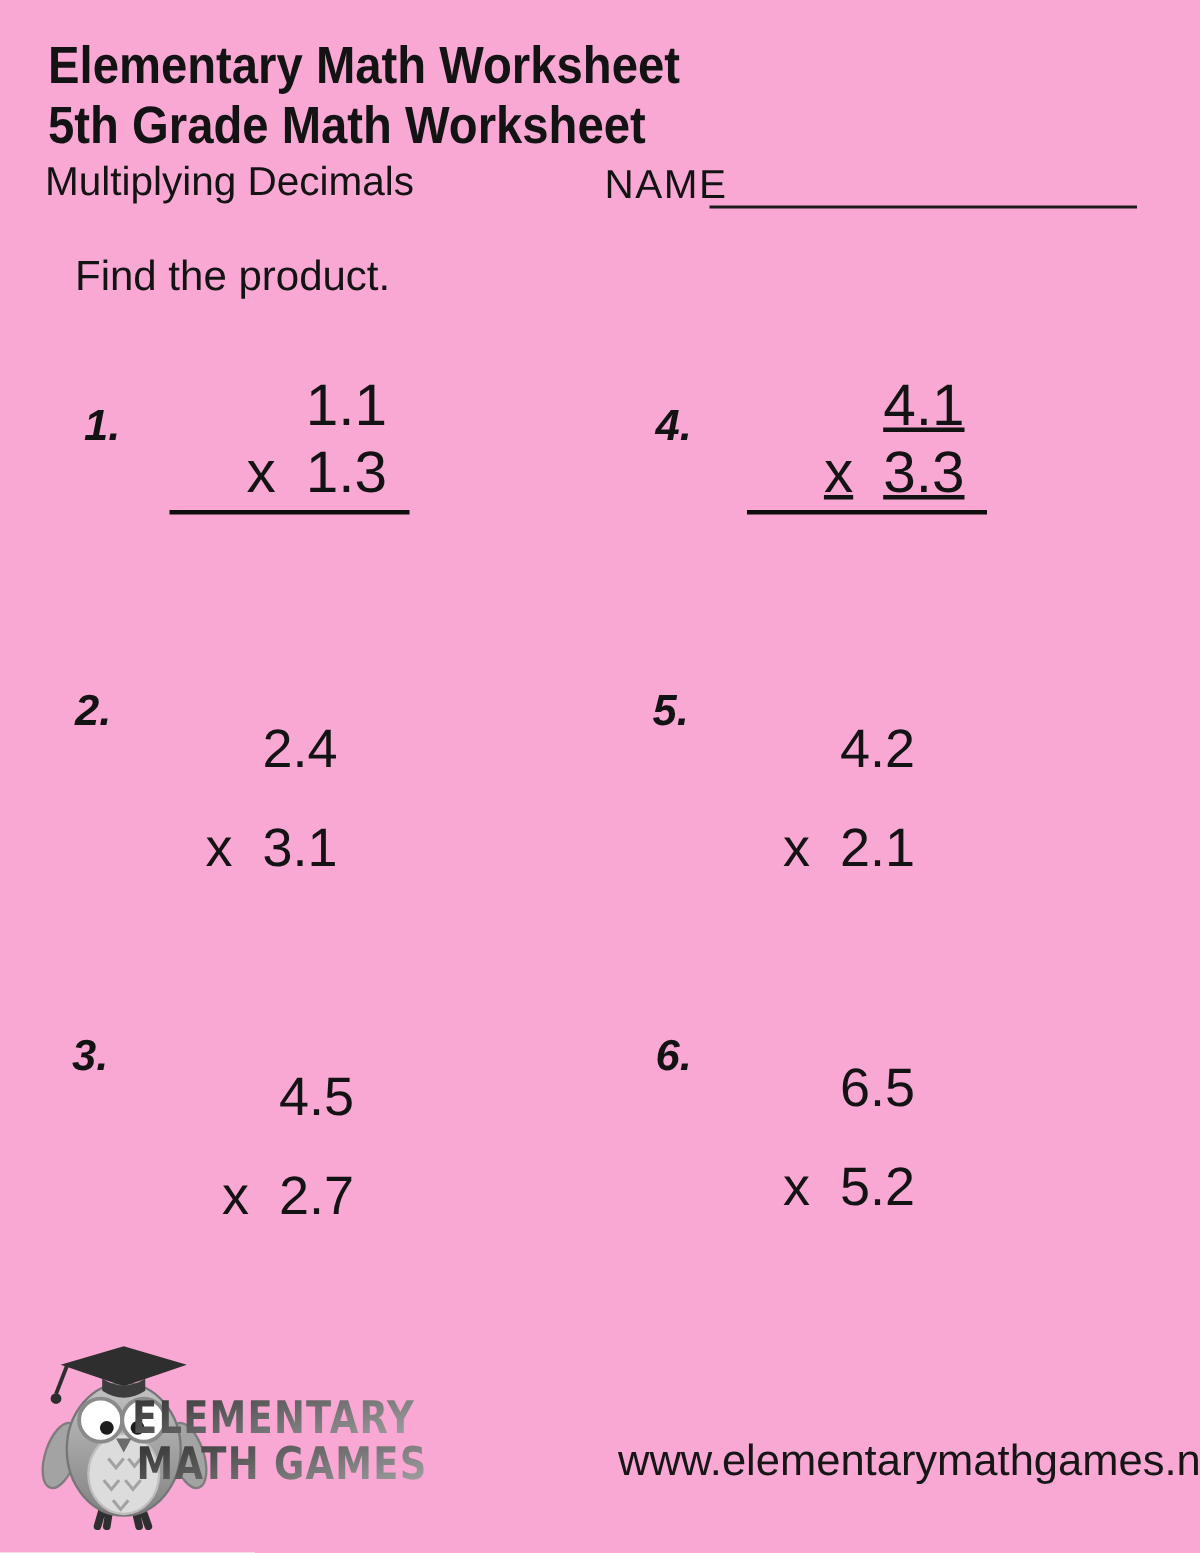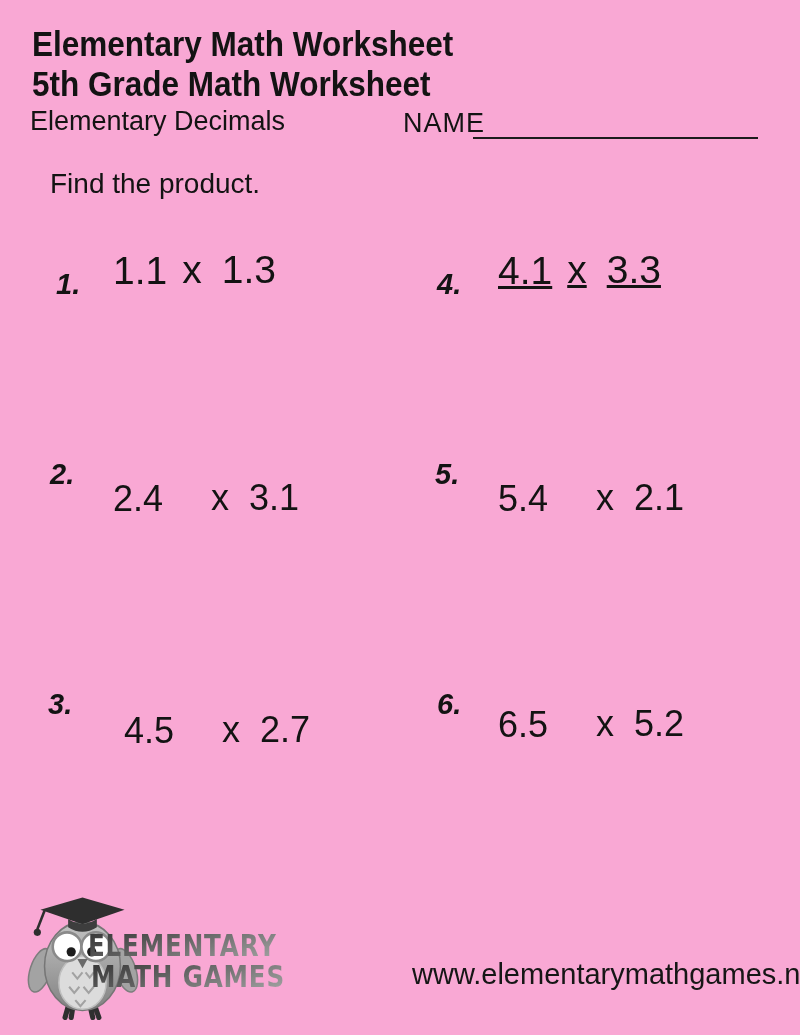--- a/index.html
+++ b/index.html
@@ -15,21 +15,21 @@
   }
   .title.line1 { top:24px; }
   .title.line2 { top:64px; }
   .topic   { position:absolute; left:30px; top:106px; font-size:27px; font-weight:400; }
   .name-label { position:absolute; left:403px; top:108px; font-size:27px; font-weight:400; letter-spacing:1px; }
   .name-line  { position:absolute; left:473px; top:137px; width:285px; height:2px; background:#1c1c1c; }
   .instructions { position:absolute; left:50px; top:168px; font-size:28px; }
 
   
   .problem-label { position:absolute; font-style:italic; font-weight:700; font-size:29px; }
-  .pcol { position:absolute; width:160px; display:flex; flex-direction:row; }
+  .pcol { position:absolute; width:160px; display:flex; flex-direction:column; }
   .top-operand { flex:1; text-align:right; line-height:1.08; }
   .bottom-row  { display:flex; justify-content:flex-end; align-items:baseline; gap:20px; padding-bottom:5px; line-height:1; }
   .answer-line { height:3px; background:#0e0e0e; width:100%; }
   .fs-lg .top-operand, .fs-lg .bottom-row { font-size:39px; }
   .fs-md .top-operand, .fs-md .bottom-row { font-size:36px; }
   .pad-sm .top-operand, .pad-sm .bottom-row { padding-right:15px; }
   .pad-lg .top-operand, .pad-lg .bottom-row { padding-right:48px;margin-top:28px; }
 
   
   .owl { position:absolute; left:24px; top:894px; }
@@ -48,21 +48,21 @@
   .logo-line.l2 { left:91px; top:959px; }
   .website { position:absolute; left:412px; top:958px; font-size:29px; color:#161616; }
 </style>
 </head>
 <body>
 
 <div class="page">
 
   <div class="title line1">Elementary Math Worksheet</div>
   <div class="title line2">5th Grade Math Worksheet</div>
-  <div class="topic">Elementary Decimals</div>
+  <div class="topic">Multiplying Decimals</div>
   <div class="name-label">NAME</div>
   <div class="name-line"></div>
   <div class="instructions">Find the product.</div>
 
   <div class="problem-label" style="left:56px;top:268px;">1.</div>
   <div class="pcol fs-lg pad-sm" style="left:113px;top:250px;height:93px;">
     <div class="top-operand">1.1</div>
     <div class="bottom-row">
       <span>x</span>
       <span>1.3</span>
@@ -85,21 +85,21 @@
     <div class="top-operand">2.4</div>
     <div class="bottom-row">
       <span>x</span>
       <span>3.1</span>
     </div>
     <div class="answer-line"></div>
   </div>
 
   <div class="problem-label" style="left:435px;top:458px;">5.</div>
   <div class="pcol fs-md pad-lg" style="left:498px;top:452px;height:91px;">
-    <div class="top-operand">5.4</div>
+    <div class="top-operand">4.2</div>
     <div class="bottom-row">
       <span>x</span>
       <span>2.1</span>
     </div>
     <div class="answer-line"></div>
   </div>
 
   <div class="problem-label" style="left:48px;top:688px;">3.</div>
   <div class="pcol fs-md pad-lg" style="left:124px;top:684px;height:91px;">
     <div class="top-operand">4.5</div>

